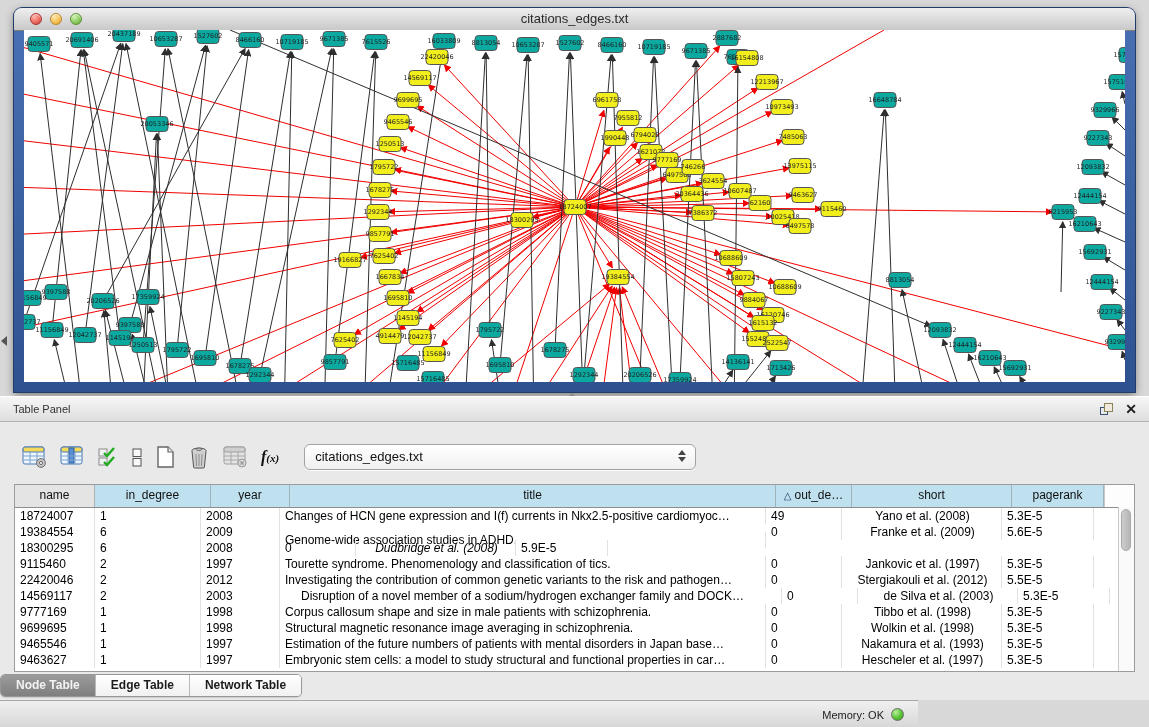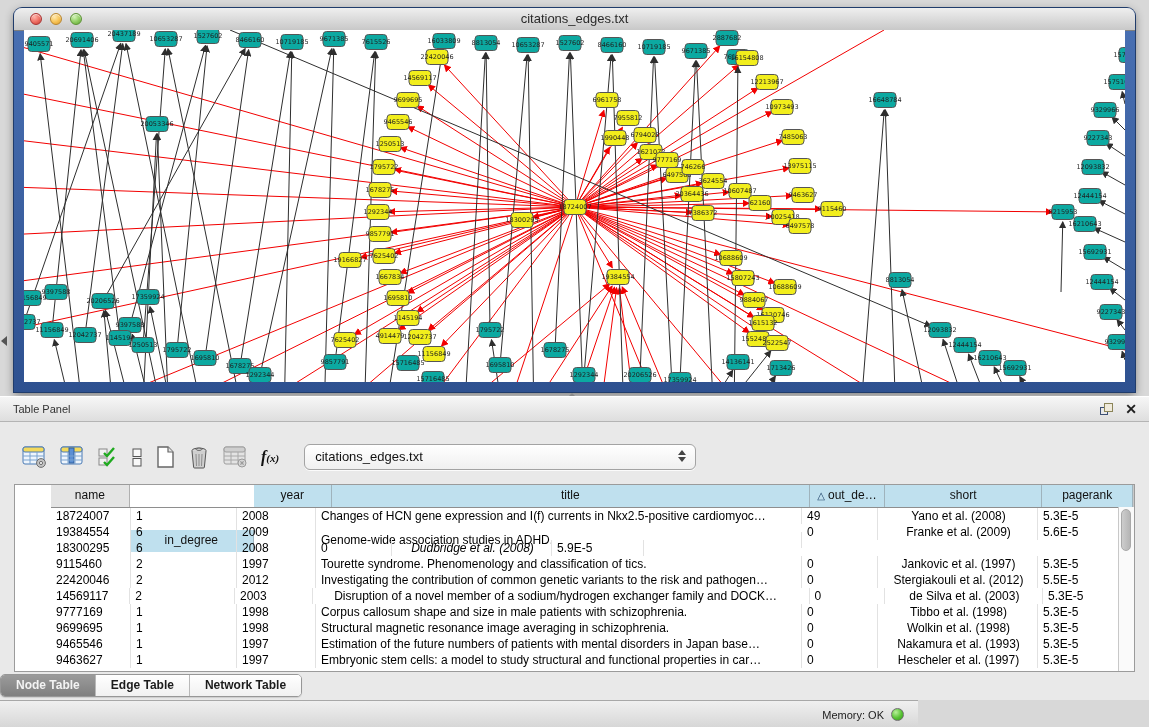--- a/index.html
+++ b/index.html
@@ -64,21 +64,21 @@
     border:1px solid #a3a3a3;border-radius:6px;box-sizing:border-box;
     box-shadow:0 1px 0 rgba(255,255,255,.8);
   }
   .combo-text{font-size:13px;color:#111;line-height:24px;padding-left:10px;white-space:nowrap;overflow:hidden}
   .combo-arrows{position:absolute;right:9px;top:5px;display:flex;flex-direction:column;gap:2px}
   .combo-arrows .up{width:0;height:0;border-left:4px solid transparent;border-right:4px solid transparent;border-bottom:5px solid #444}
   .combo-arrows .down{width:0;height:0;border-left:4px solid transparent;border-right:4px solid transparent;border-top:5px solid #444}
   
   .grid-box{
     position:absolute;left:14px;top:88px;width:1121px;height:188px;
-    background:#fff;border:1px solid #9b9b9b;box-sizing:border-box;overflow:hidden;padding-left:36px;
+    background:#fff;border:1px solid #9b9b9b;box-sizing:border-box;overflow:hidden;
   }
   .grid-header{display:flex;height:22px;border-bottom:1px solid #8e8e8e;background:#fff}
   .gh-cell{
     box-sizing:border-box;height:22px;line-height:21px;font-size:12px;color:#111;
     text-align:center;border-right:1px solid #9fb3bc;background:#bfe0ee;
     overflow:hidden;white-space:nowrap;
   }
   .gh-cell.plain{background:#e4e4e4;border-right:1px solid #b0b0b0}
   .gh-cell .sort{color:#1d3f66;font-size:10px;margin-right:3px}
   .gh-fill{flex:1;background:#fdfdfd;border-left:1px solid #c9c9c9}
@@ -834,21 +834,21 @@
       <div class="combo-arrows">
           <span class="up"></span>
           <span class="down"></span>
         </div>
     </div>
   </div>
 
   <div class="grid-box">
     <div class="grid-header" id="grid-header">
         <div class="gh-cell plain" style="width: 80px;">name</div>
-        <div class="gh-cell" style="width: 126px; margin-top: 45px;">in_degree</div>
+        <div class="gh-cell" style="width: 116px;">in_degree</div>
         <div class="gh-cell" style="width: 79px;">year</div>
         <div class="gh-cell" style="width: 486px;">title</div>
         <div class="gh-cell" style="width: 76px;"><span class="sort">△</span>out_de…</div>
         <div class="gh-cell" style="width: 160px;">short</div>
         <div class="gh-cell" style="width: 92px;">pagerank</div>
         <div class="gh-fill"></div>
       </div>
     <div class="grid-body" id="grid-body">
         <div class="grid-row">
           <div class="gb-cell" style="width: 80px;">18724007</div>

